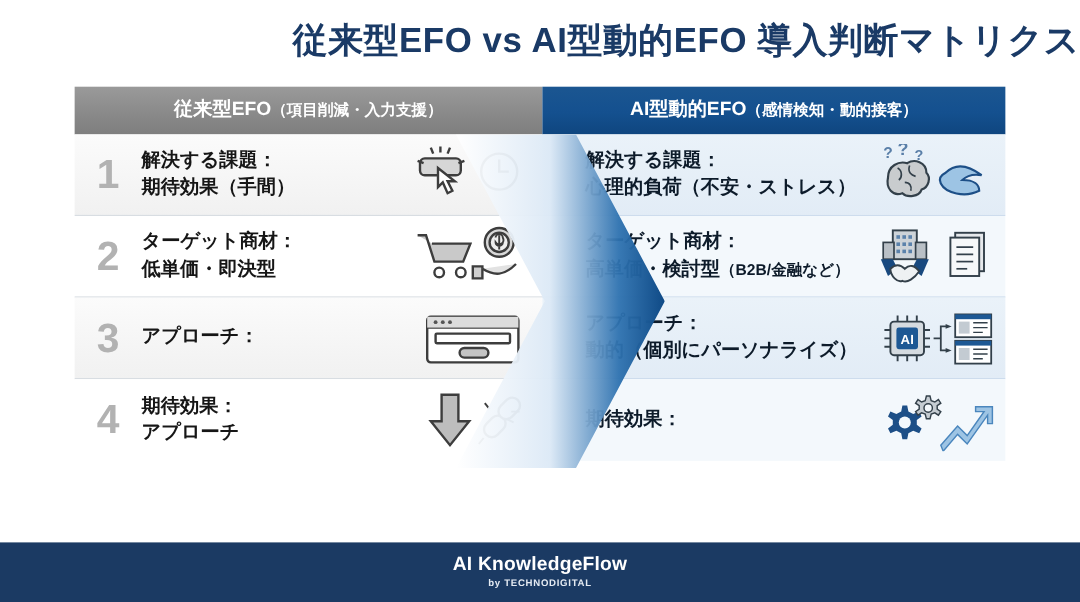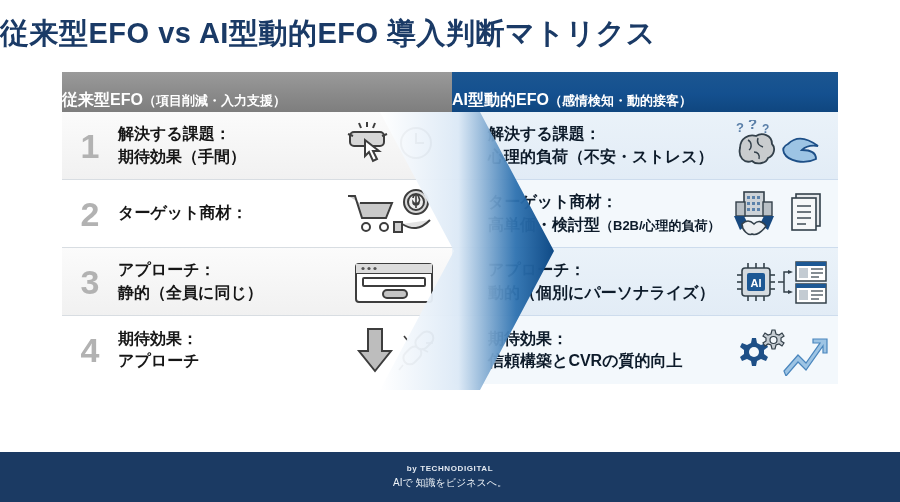--- a/index.html
+++ b/index.html
@@ -7,36 +7,36 @@
     width:900px;height:502px;overflow:hidden;
     background:#ffffff;
     font-family:"Liberation Sans","DejaVu Sans",sans-serif;
     -webkit-font-smoothing:antialiased;
   }
   .page{position:relative;width:900px;height:502px;background:#fff;}
 
   
   .title{
     position:absolute;left:0;top:14px;width:900px;
-    text-align:left;
+    text-align:right;
     font-size:29px;font-weight:bold;letter-spacing:.5px;
     color:#1a3a66;white-space:nowrap;
   }
 
   
   .matrix{
     position:absolute;left:62px;top:72px;width:776px;height:318px;
     overflow:hidden;
   }
   .col{position:absolute;top:0;height:318px;}
   .col-left{left:0;width:390px;}
   .col-right{left:390px;width:386px;}
 
   .hdr{
-    height:40px;line-height:56px;text-align:left;
+    height:40px;line-height:40px;text-align:center;
     font-size:16px;font-weight:bold;color:#ffffff;
     white-space:nowrap;overflow:hidden;
   }
   .hdr-left{background:linear-gradient(180deg,#9a9a9a 0%,#8a8a8a 55%,#7e7e7e 100%);}
   .hdr-right{background:linear-gradient(180deg,#1b5691 0%,#14508f 55%,#0f467f 100%);}
   .hdr .paren{font-size:13px;font-weight:bold;}
 
   .rows{position:relative;}
   .row{
     position:relative;height:68px;box-sizing:border-box;
@@ -134,20 +134,21 @@
                 <path d="M72 12 v10 h8"></path>
               </g>
             </svg>
           </div>
         </div>
 
         <div class="row">
           <div class="num">2</div>
           <div class="txtwrap">
             <div class="line">ターゲット商材：</div>
+            <div class="line">低単価・即決型</div>
           </div>
           <div class="iconcell">
             <svg width="100" height="52" viewBox="0 0 100 52">
               <g fill="none" stroke="#3d3d3d" stroke-width="2">
                 <path d="M4 8 h7 l7 22 h24 l6 -15 h-32" fill="#c9c9c9"></path>
                 <circle cx="22" cy="39" r="4" fill="#fff"></circle>
                   <circle cx="40" cy="39" r="4" fill="#fff"></circle>
               </g>
               <g stroke="#3d3d3d" stroke-width="2" fill="none">
                 <circle cx="72" cy="14" r="12" fill="#d8d8d8"></circle>
@@ -157,21 +158,20 @@
                 <path d="M58 36 c10 6 18 6 28 -4" fill="#e2e2e2"></path>
               </g>
             </svg>
           </div>
         </div>
 
         <div class="row">
           <div class="num">3</div>
           <div class="txtwrap">
             <div class="line">アプローチ：</div>
-            <div class="line">静的（全員に同じ）</div>
           </div>
           <div class="iconcell">
             <svg width="92" height="48" viewBox="0 0 92 48">
               <rect x="8" y="6" width="76" height="38" rx="3" fill="#ffffff" stroke="#3d3d3d" stroke-width="2"></rect>
               <path d="M8 15 h76" stroke="#3d3d3d" stroke-width="2"></path>
               <rect x="8" y="6" width="76" height="9" fill="#dcdcdc"></rect>
               <circle cx="15" cy="10.5" r="1.6" fill="#555"></circle>
                 <circle cx="21" cy="10.5" r="1.6" fill="#555"></circle>
                 <circle cx="27" cy="10.5" r="1.6" fill="#555"></circle>
               <rect x="15" y="20" width="62" height="8" rx="1" fill="#fff" stroke="#3d3d3d" stroke-width="2"></rect>
@@ -229,21 +229,21 @@
               <g>
                 <path d="M58 24 c10 -10 22 -4 30 2 c-6 -1 -12 0 -16 4 c10 0 14 4 14 9 c-12 6 -28 2 -32 -6 c-2 -4 0 -7 4 -9 z" fill="#9dc4e4" stroke="#1d4f87" stroke-width="1.8"></path>
               </g>
             </svg>
           </div>
         </div>
 
         <div class="row">
           <div class="txtwrap">
             <div class="line">ターゲット商材：</div>
-            <div class="line"><span>高単価・検討型</span><span class="small">（B2B/心理的負荷）</span></div>
+            <div class="line"><span>高単価・検討型</span><span class="small">（B2B/金融など）</span></div>
           </div>
           <div class="iconcell">
             <svg width="100" height="52" viewBox="0 0 100 52">
               <g>
                 <rect x="14" y="4" width="20" height="24" fill="#cdd3d8" stroke="#33404a" stroke-width="1.6"></rect>
                 <rect x="6" y="14" width="9" height="14" fill="#b9c0c6" stroke="#33404a" stroke-width="1.4"></rect>
                 <rect x="33" y="14" width="9" height="14" fill="#b9c0c6" stroke="#33404a" stroke-width="1.4"></rect>
                 <g fill="#5b82ab">
                   <rect x="17" y="8" width="3" height="3"></rect>
                     <rect x="22" y="8" width="3" height="3"></rect>
@@ -320,21 +320,20 @@
                     <line x1="81" y1="43" x2="89" y2="43"></line>
                   </g>
               </g>
             </svg>
           </div>
         </div>
 
         <div class="row">
           <div class="txtwrap">
             <div class="line">期待効果：</div>
-            <div class="line">信頼構築とCVRの質的向上</div>
           </div>
           <div class="iconcell">
             <svg width="100" height="52" viewBox="0 0 100 52">
               <g>
                 <path d="M22 14 l4 0 l1 5 l4 2 l5 -2 l2 4 l-4 3 l0 4 l4 3 l-2 4 l-5 -2 l-4 2 l-1 5 l-4 0 l-1 -5 l-4 -2 l-5 2 l-2 -4 l4 -3 l0 -4 l-4 -3 l2 -4 l5 2 l4 -2 z" fill="#1d4f87"></path>
                 <circle cx="24" cy="28" r="5" fill="#f3f8fc"></circle>
                 <path d="M42 6 l3 0 l1 4 l3 1 l3 -2 l2 3 l-3 2 l0 3 l3 2 l-2 3 l-3 -2 l-3 1 l-1 4 l-3 0 l-1 -4 l-3 -1 l-3 2 l-2 -3 l3 -2 l0 -3 l-3 -2 l2 -3 l3 2 l3 -1 z" fill="#c5ccd2" stroke="#33404a" stroke-width="1.2"></path>
                 <circle cx="43.5" cy="16" r="3.5" fill="#f3f8fc" stroke="#33404a" stroke-width="1.2"></circle>
               </g>
               <g>
@@ -358,17 +357,17 @@
           </linearGradient>
         </defs>
         <path d="M18 0 L118 0 L192 139 L118 278 L18 278 L92 139 Z" fill="url(#chevGrad)"></path>
       </svg>
     </div>
 
   </div>
 
 
   <div class="footer">
+    <div class="f-brand">AI KnowledgeFlow</div>
     <div class="f-by">by TECHNODIGITAL</div>
-    <div class="f-tag">AIで 知識をビジネスへ。</div>
   </div>
 
 </div>
 
 </body></html>

